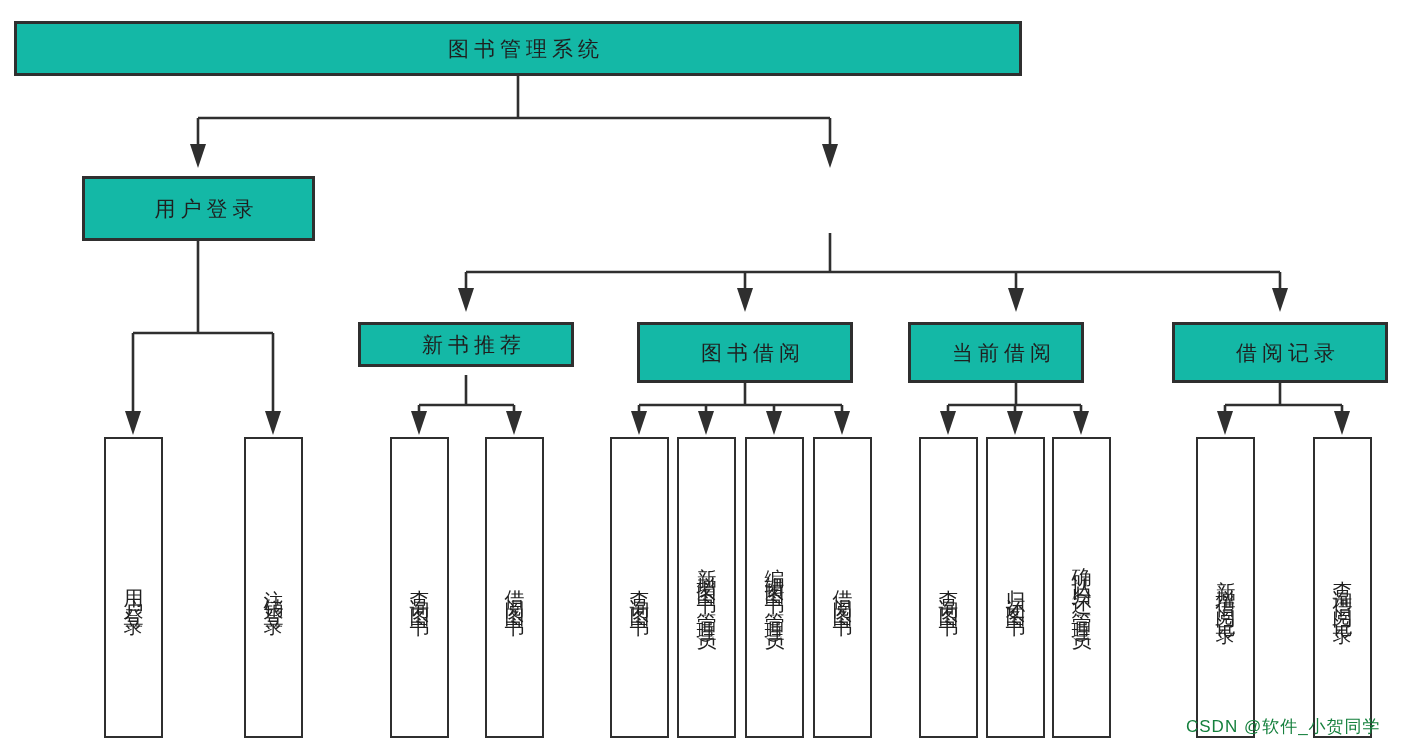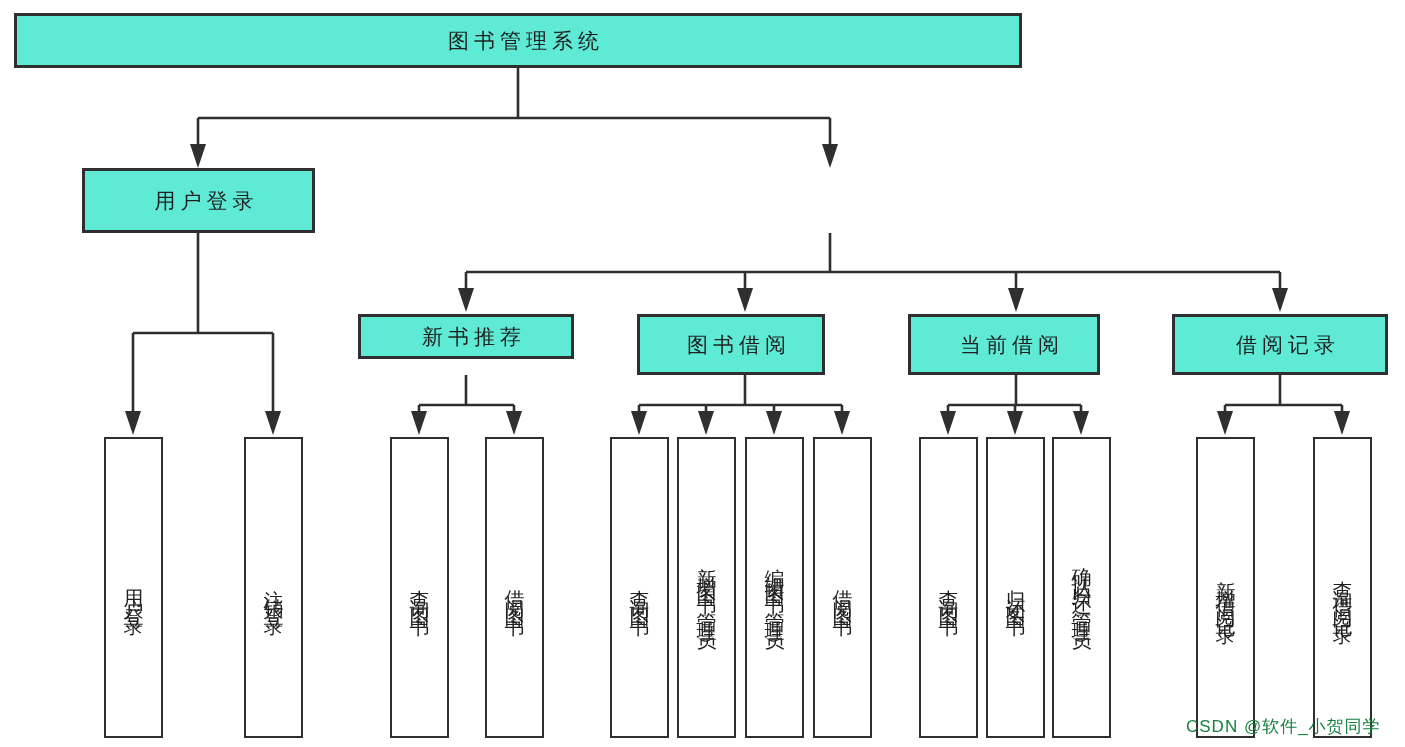--- a/index.html
+++ b/index.html
@@ -19,31 +19,32 @@
     position: absolute;
     left: 0;
     top: 0;
     width: 1405px;
     height: 747px;
     pointer-events: none;
   }
   .node {
     position: absolute;
     box-sizing: border-box;
-    background: #5eead4;
+    background: #14b8a6;
     border: 3px solid #2f2f2f;
     display: flex;
     align-items: center;
     justify-content: center;
     color: #1f1f1f;
     font-size: 21px;
     letter-spacing: 5px;
     padding-left: 16px;
     white-space: nowrap;
     z-index: 2;
+    margin-top: 8px;
   }
   .leaf {
     position: absolute;
     box-sizing: border-box;
     background: #ffffff;
     border: 2.5px solid #2f2f2f;
     display: flex;
     align-items: center;
     justify-content: center;
     z-index: 2;
@@ -136,22 +137,22 @@
       <polygon points="1217,411 1233,411 1225,435"></polygon>
     <line x1="1342" y1="405" x2="1342" y2="415"></line>
       <polygon points="1334,411 1350,411 1342,435"></polygon>
   </svg>
 
   <div class="node" style="left:14px; top:13px; width:1008px; height:55px;">图书管理系统</div>
 
   <div class="node" style="left:82px; top:168px; width:233px; height:65px;">用户登录</div>
 
   <div class="node" style="left:358px; top:314px; width:216px; height:45px;">新书推荐</div>
-  <div class="node" style="left:637px; top:314px; width:188px; height:61px;font-family:Liberation Mono, monospace;">图书借阅</div>
-  <div class="node" style="left:908px; top:314px; width:192px; height:61px;">当前借阅</div>
+  <div class="node" style="left:637px; top:314px; width:216px; height:61px;font-family:Liberation Mono, monospace;">图书借阅</div>
+  <div class="node" style="left:908px; top:314px; width:176px; height:61px;">当前借阅</div>
   <div class="node" style="left:1172px; top:314px; width:216px; height:61px;">借阅记录</div>
 
   <div class="leaf" style="left:104px; top:437px; width:59px; height:301px;">
     <span class="vtext">用户登录</span>
   </div>
   <div class="leaf" style="left:244px; top:437px; width:59px; height:301px;">
     <span class="vtext">注销登录</span>
   </div>
 
   <div class="leaf" style="left:390px; top:437px; width:59px; height:301px;">

